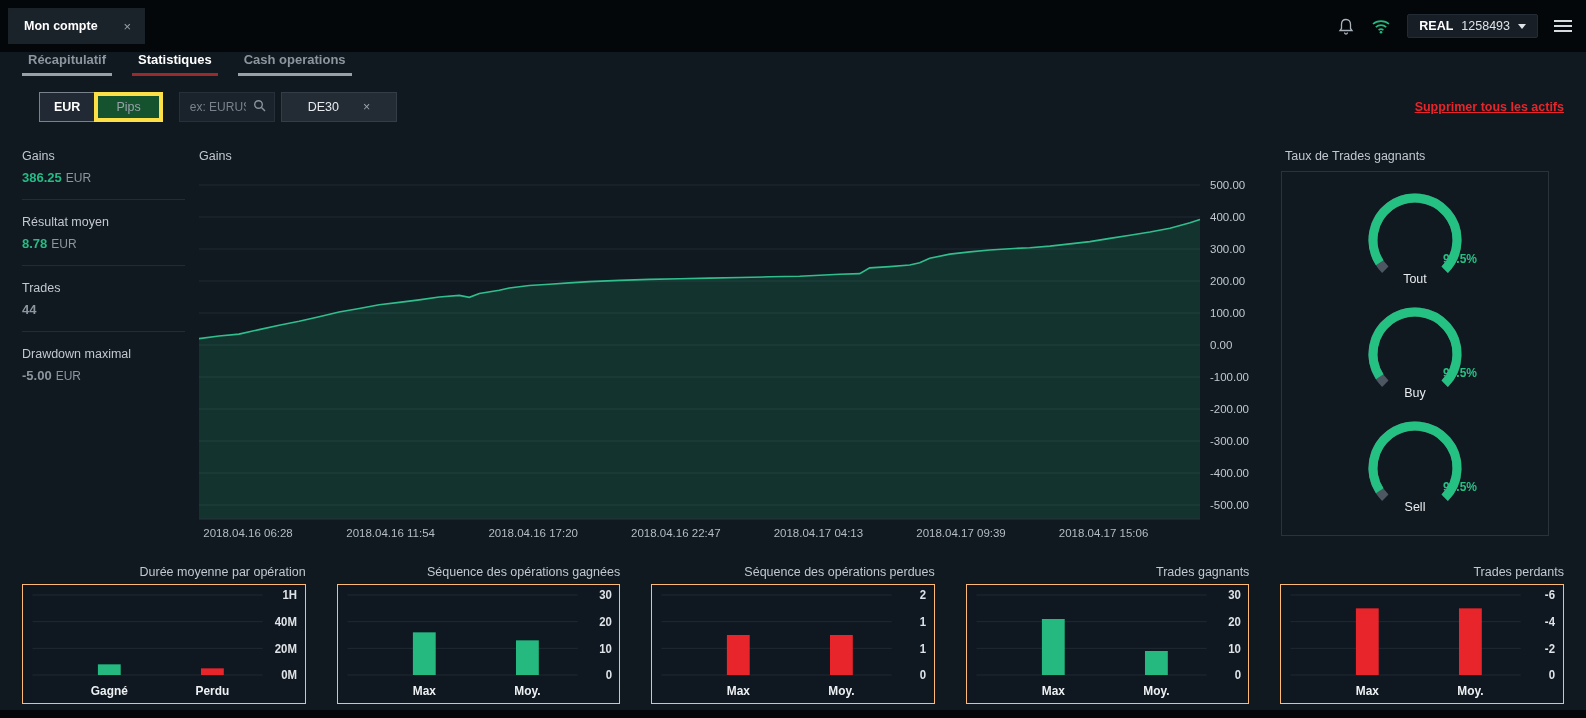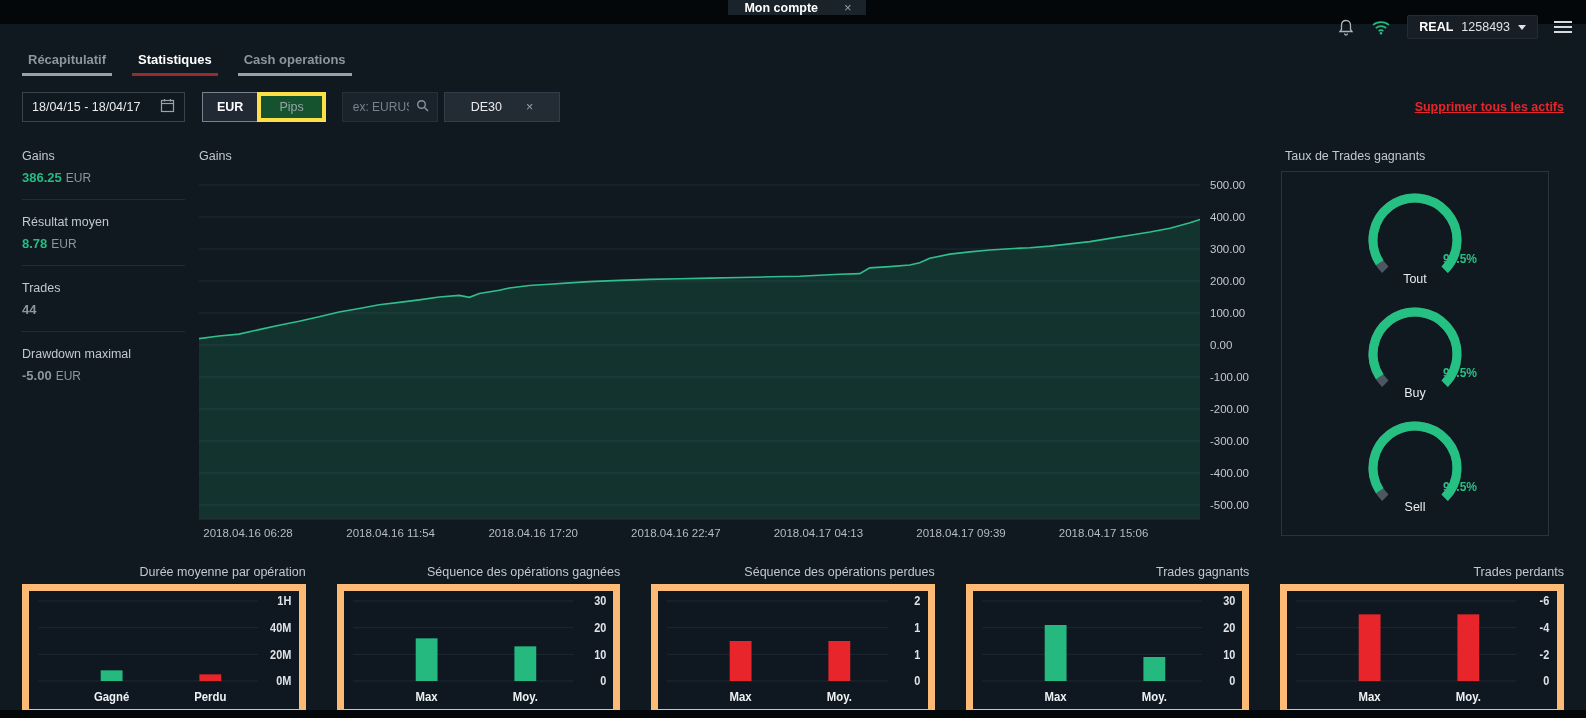--- a/index.html
+++ b/index.html
@@ -1,18 +1,18 @@
 <!DOCTYPE html>
 <html><head>
 <meta charset="utf-8">
 <style>
   html,body{margin:0;padding:0;background:#000;}
   .app{position:relative;width:1586px;height:718px;background:#101820;font-family:"Liberation Sans",sans-serif;overflow:hidden;-webkit-font-smoothing:antialiased;}
   
-  .topbar{position:absolute;top:0;left:0;right:0;height:24px;background:#04070a;display:flex;align-items:center;flex-direction:column;}
+  .topbar{position:absolute;top:0;left:0;right:0;height:52px;background:#04070a;display:flex;align-items:center;}
   .tb-tab{margin-left:8px;height:36px;background:#1a222a;display:flex;align-items:center;padding:0 14px 0 16px;gap:26px;cursor:pointer;}
   .tb-tab-label{color:#fff;font-size:12.5px;font-weight:bold;}
   .tb-close{color:#99a1aa;font-size:13px;cursor:pointer;}
   .tb-right{margin-left:auto;display:flex;align-items:center;gap:16px;padding-right:14px;}
   .tb-icon{display:flex;align-items:center;}
   .tb-account{display:flex;align-items:center;gap:8px;background:#171e26;border:1px solid #232b34;padding:4px 11px;border-radius:2px;cursor:pointer;}
   .tb-real{color:#fff;font-size:12.5px;font-weight:bold;}
   .tb-num{color:#dfe3e7;font-size:12.5px;}
   .caret-down{width:0;height:0;border-left:4px solid transparent;border-right:4px solid transparent;border-top:5px solid #dfe3e7;}
   .burger{cursor:pointer;padding:2px 0;}
@@ -50,21 +50,21 @@
   .gauges-title{margin-bottom:8px;padding-left:4px;}
   .gauges-panel{height:365px;border:1px solid #2a323a;box-sizing:border-box;display:flex;flex-direction:column;align-items:center;padding-top:18px;gap:12px;}
   .gauge{position:relative;width:124px;height:102px;}
   .gauge svg{position:absolute;top:0;left:0;}
   .gauge-pct{position:absolute;top:62px;left:0;width:100%;text-align:right;color:#25c183;font-size:12px;font-weight:bold;}
   .gauge-label{position:absolute;top:82px;left:0;width:100%;text-align:center;color:#e9ecee;font-size:12.5px;}
   
   .bottom{position:absolute;left:22px;right:22px;top:565px;display:flex;gap:31px;text-align:right;}
   .mini{flex:1;min-width:0;}
   .mini-title{margin-bottom:5px;white-space:nowrap;overflow:hidden;}
-  .mini-panel{border:7px solid #fdba74;height:118px;background:#0f1720;}
+  .mini-panel{border:1px solid #fdba74;height:118px;background:#0f1720;}
   .mini-panel svg{display:block;}
   .bottombar{position:absolute;left:0;right:0;bottom:0;height:8px;background:#04070a;}
 </style>
 </head>
 <body>
 
 <div class="app">
 
   <header class="topbar">
     <div class="tb-tab">
@@ -99,31 +99,20 @@
     </div>
   </header>
 
   <nav class="subtabs">
     <div class="subtab">Récapitulatif</div>
     <div class="subtab active">Statistiques</div>
     <div class="subtab">Cash operations</div>
   </nav>
 
   <div class="filterbar">
-    <div class="datebox">
-      <span>18/04/15 - 18/04/17</span>
-      <span>
-        <svg width="15" height="15" viewBox="0 0 15 15">
-            <rect x="1.5" y="2.5" width="12" height="11" fill="none" stroke="#9aa2ab" stroke-width="1.2"></rect>
-            <line x1="1.5" y1="5.5" x2="13.5" y2="5.5" stroke="#9aa2ab" stroke-width="1.2"></line>
-            <line x1="4.5" y1="1" x2="4.5" y2="3.5" stroke="#9aa2ab" stroke-width="1.2"></line>
-            <line x1="10.5" y1="1" x2="10.5" y2="3.5" stroke="#9aa2ab" stroke-width="1.2"></line>
-          </svg>
-      </span>
-    </div>
     <div class="toggle eur">EUR</div>
     <div class="toggle pips">Pips</div>
     <div class="searchbox">
       <input placeholder="ex: EURUSD" style="">
       <span>
         <svg width="13" height="13" viewBox="0 0 13 13">
             <circle cx="5.5" cy="5.5" r="3.8" fill="none" stroke="#8a929b" stroke-width="1.4"></circle>
             <line x1="8.5" y1="8.5" x2="12" y2="12" stroke="#8a929b" stroke-width="1.4"></line>
           </svg>
       </span>

